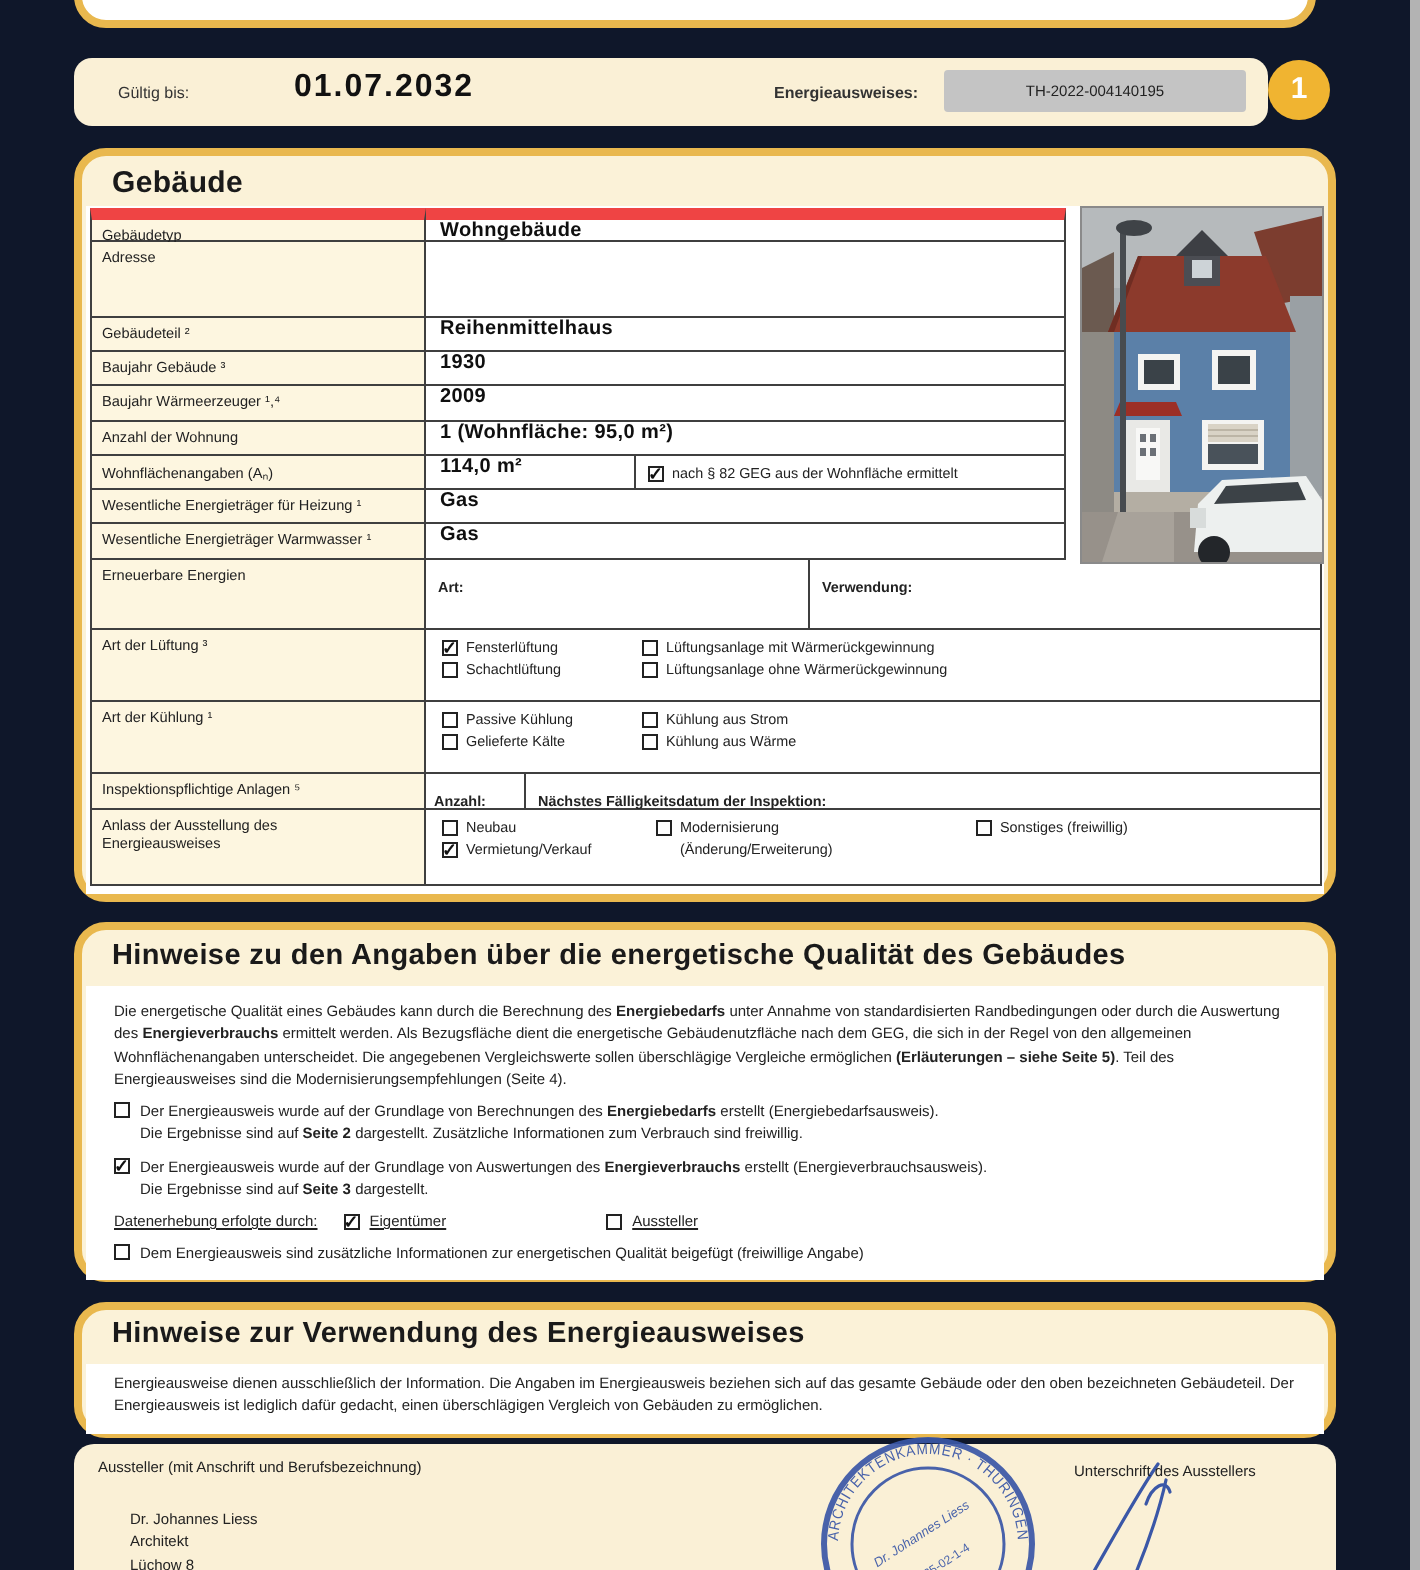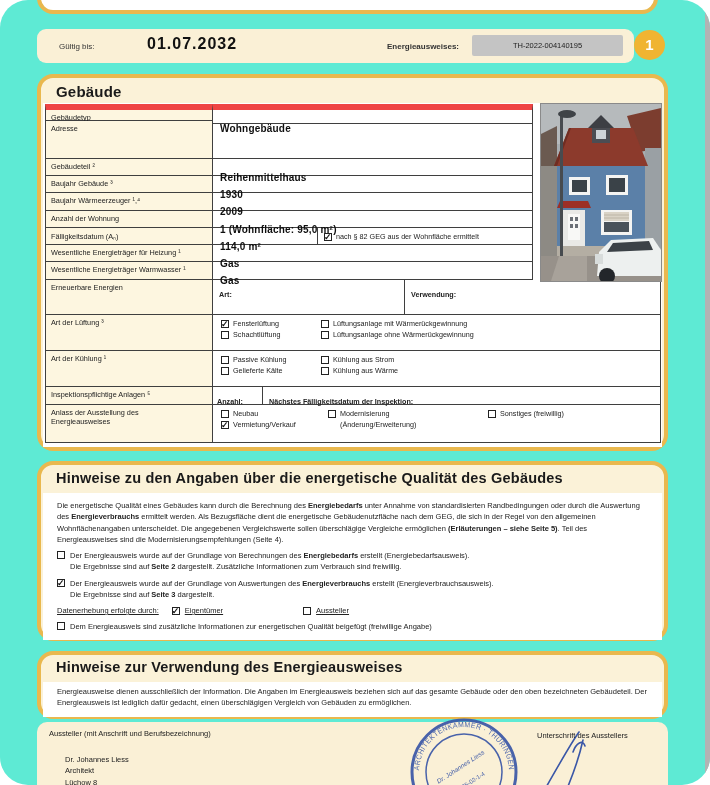--- a/index.html
+++ b/index.html
@@ -1,18 +1,18 @@
 <!DOCTYPE html>
 <html><head>
 <meta charset="utf-8">
 <style>
   * { margin:0; padding:0; box-sizing:border-box; }
   html,body { background:#ffffff; }
   body { font-family:"Liberation Sans", sans-serif; color:#222; }
-  .page { position:relative; width:710px; height:785px; background:#5eead4; overflow:hidden;border-radius:28px; }
+  .page { position:relative; width:710px; height:785px; background:#0f172a; overflow:hidden; }
 
   .edge-strip { position:absolute; left:705px; top:0; width:5px; height:785px; background:#b3b3b3; }
 
   
   .top-partial { position:absolute; left:37px; top:-40px; width:621px; height:54px;
     border:4px solid #E9B84E; border-radius:16px; background:#fff; }
 
   
   .validity { position:absolute; left:37px; top:29px; width:597px; height:34px;
     background:#FAF0D6; border-radius:9px; }
@@ -28,21 +28,21 @@
   .secbox { position:absolute; left:37px; width:631px; border:4px solid #E9B84E; border-radius:16px; background:#FBF2D8; }
   .sec-title { position:absolute; left:15px; top:5px; font-size:15px; font-weight:700; color:#1a1a1a; letter-spacing:.2px; }
   .sec-white { position:absolute; background:#fff; }
 
   
   .tbl { position:absolute; left:4px; top:26px; width:616px; }
   .row { display:flex; align-items:stretch; }
   .cell { border-bottom:1px solid #3f3f3f; }
   .lblc { width:168px; background:#FDF6E0; border-left:1px solid #3f3f3f; border-right:1px solid #3f3f3f;
     font-size:7.3px; color:#222; padding:3px 5px 0; }
-  .valc { font-size:10px; font-weight:700; color:#0f0f0f; padding:13px 7px 0; letter-spacing:.2px; }
+  .valc { font-size:10px; font-weight:700; color:#0f0f0f; padding:0 7px 0; letter-spacing:.2px; }
   .rt .cell { border-top:6px solid #ef4444; }
   .br { border-right:1px solid #3f3f3f; }
   .sublab { font-size:7.2px; font-weight:700; color:#222; }
   .opt { display:flex; align-items:center; gap:4px; font-size:7.2px; font-weight:400; color:#222; line-height:1.55; }
   .cb { display:inline-block; width:8px; height:8px; border:1px solid #222; background:#fff; flex:none; position:relative; }
   .cb.checked::after { content:"✓"; position:absolute; left:-1px; top:-3px; font-size:9px; font-weight:700; color:#111; }
   .optcols { display:flex; padding:3px 0 0 8px; gap:0; }
   .optcol { display:flex; flex-direction:column; }
 
   .photo { position:absolute; left:500px; top:26px; width:120px; height:177px; outline:1px solid #8a8a8a; background:#a3a8ab; }
@@ -109,21 +109,21 @@
         <div class="cell lblc">Baujahr Wärmeerzeuger ¹,⁴</div>
         <div class="cell valc br" style="width:320px;">2009</div>
       </div>
 
       <div class="row" style="height:17px;">
         <div class="cell lblc">Anzahl der Wohnung</div>
         <div class="cell valc br" style="width:320px;">1   (Wohnfläche: 95,0 m²)</div>
       </div>
 
       <div class="row" style="height:17px;">
-        <div class="cell lblc">Fälligkeitsdatum (Aₙ)</div>
+        <div class="cell lblc">Wohnflächenangaben (Aₙ)</div>
         <div class="cell valc br" style="width:105px;">114,0 m²</div>
         <div class="cell br" style="width:215px; padding:3px 0 0 6px;">
           <span class="opt">
               <span class="cb checked"></span>
           <span>nach § 82 GEG aus der Wohnfläche ermittelt</span>
             </span>
         </div>
       </div>
 
       <div class="row" style="height:17px;">

